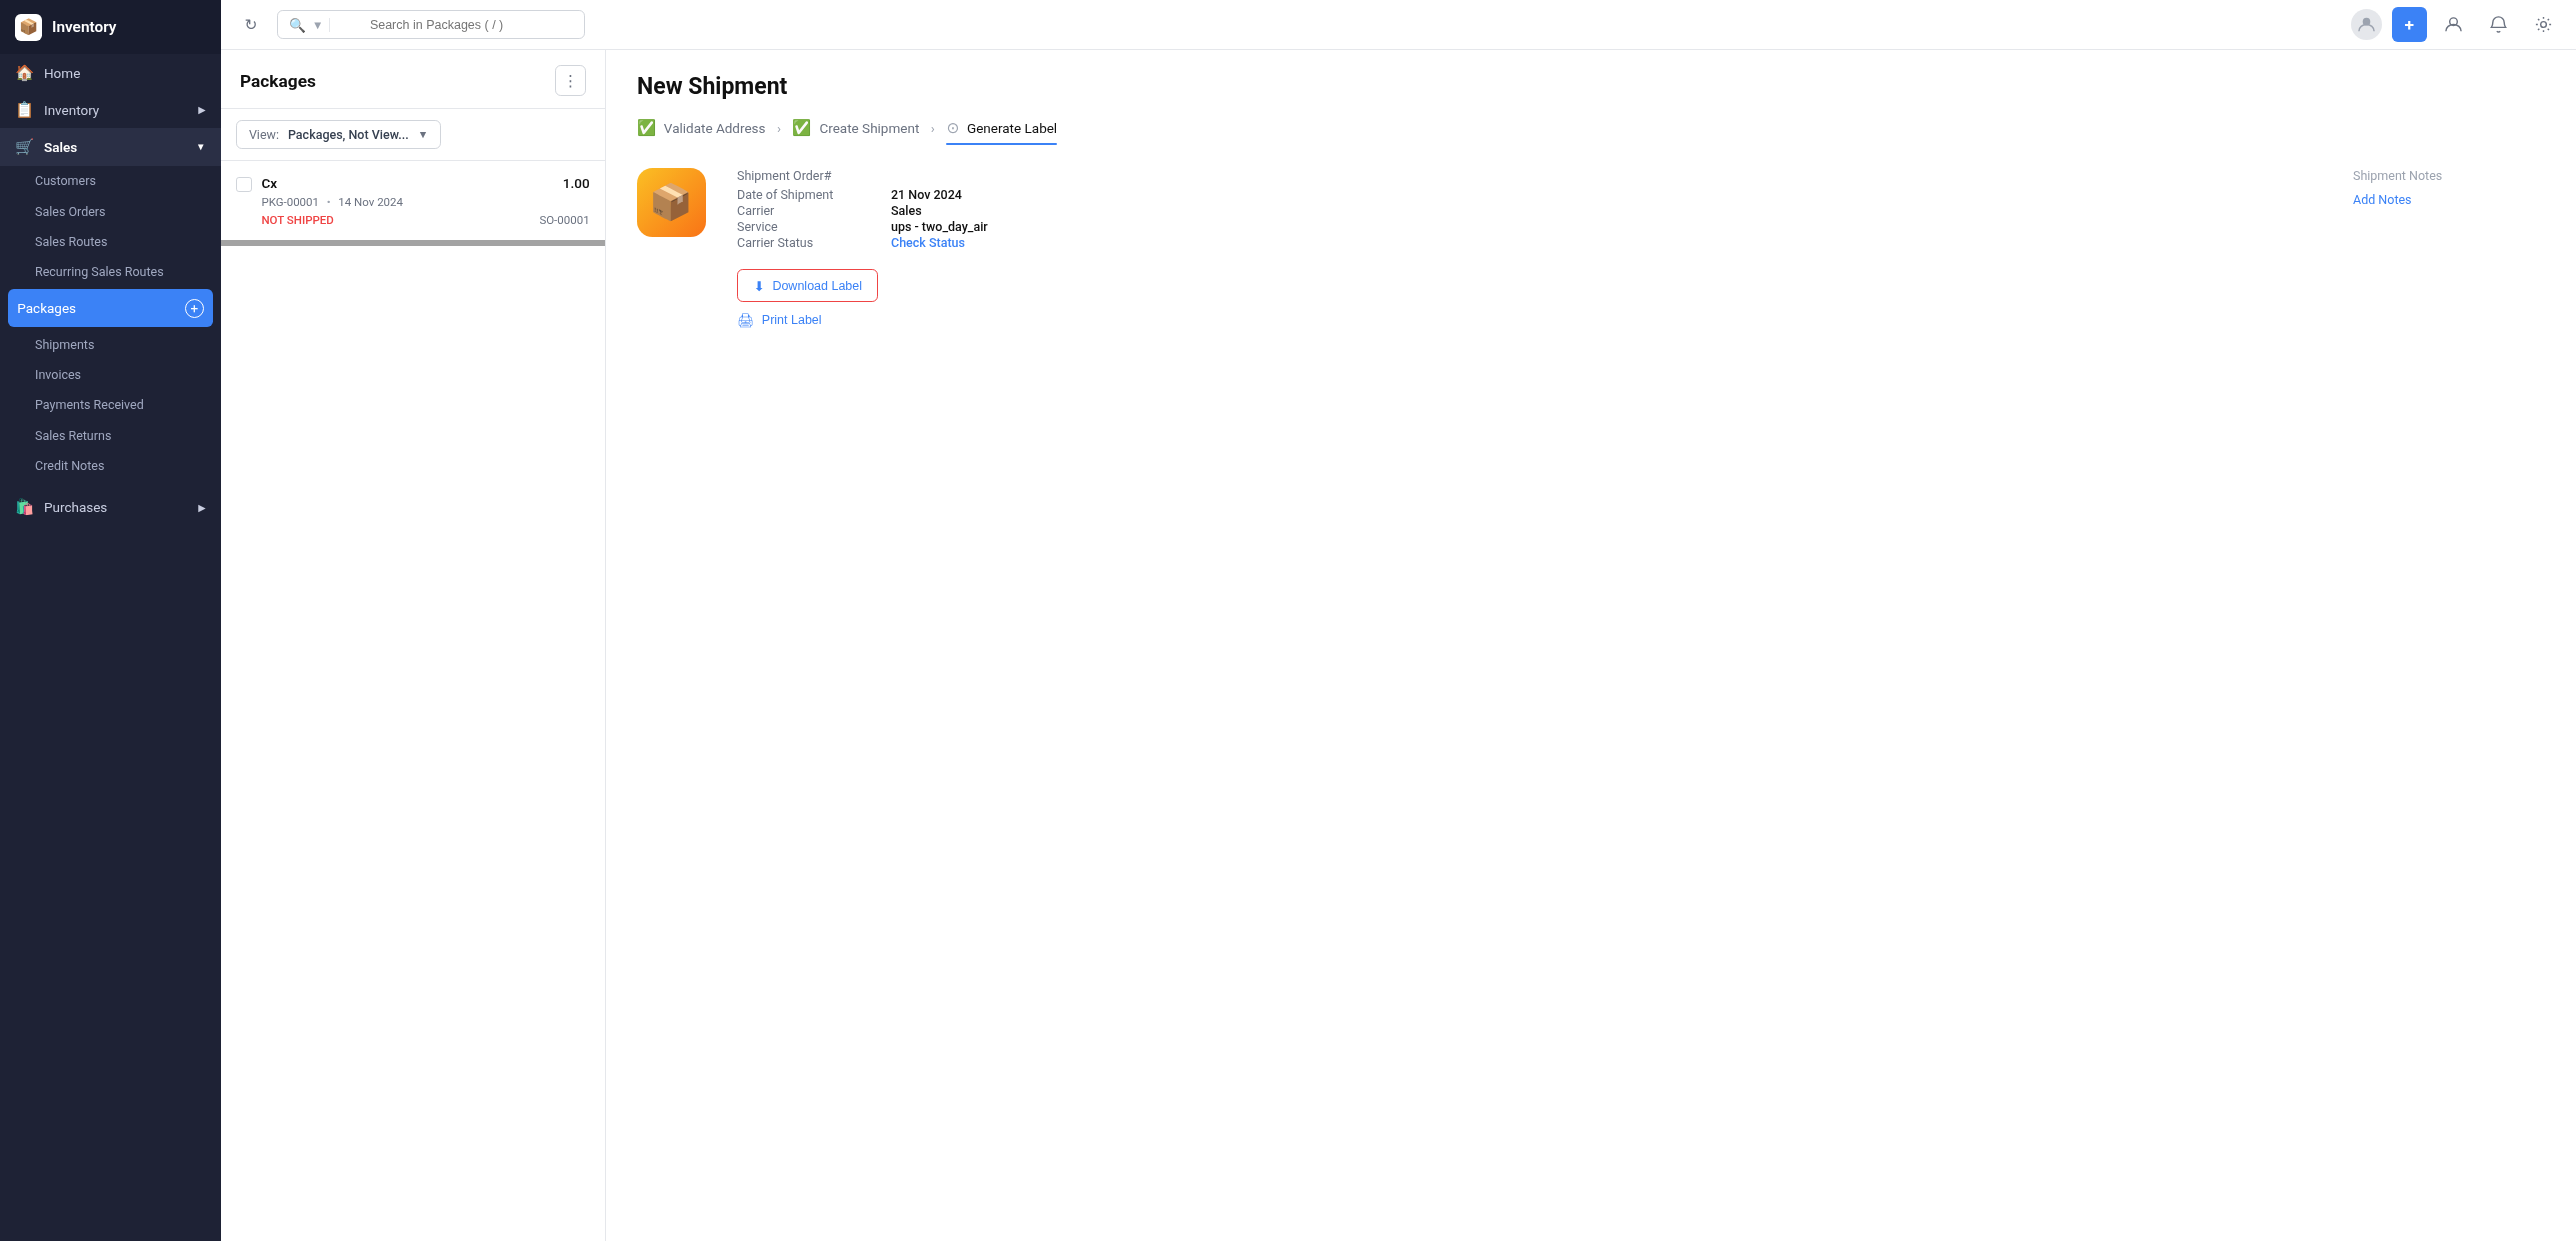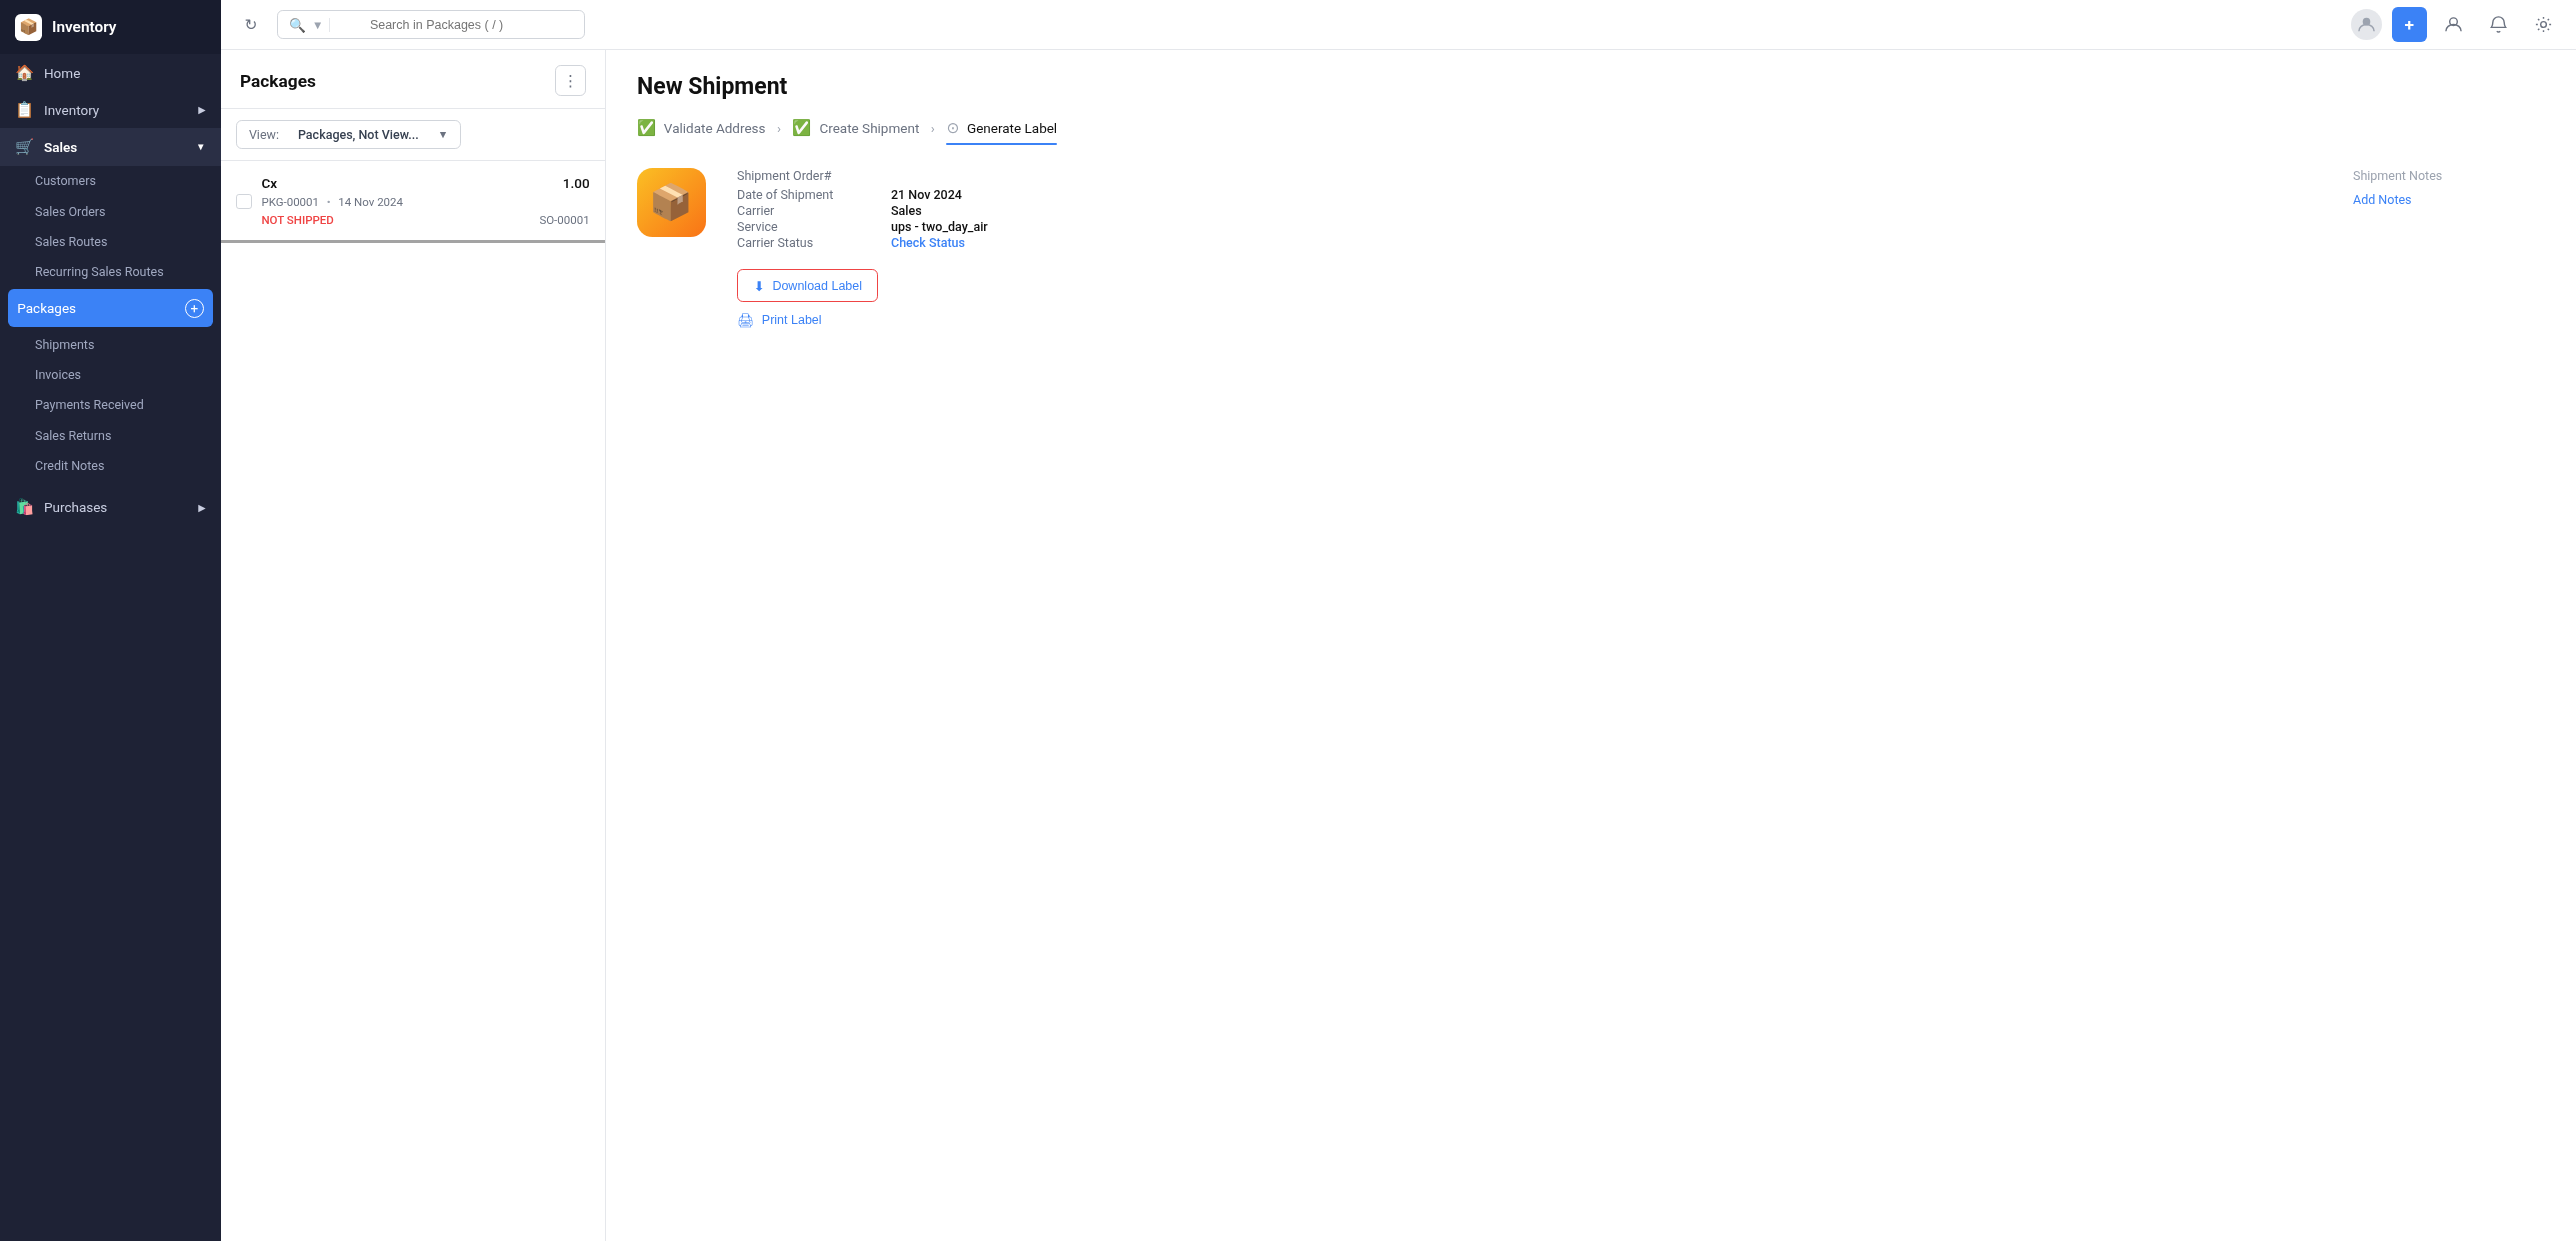--- a/index.html
+++ b/index.html
@@ -166,39 +166,39 @@
       color: #6b7280;
       font-size: 15.4px;
     }
     #packages-filter {
       padding: 11.5px 15.4px;
       border-bottom: 1px solid #e5e7eb;
     }
     .filter-dropdown {
       display: inline-flex;
       align-items: center;
-      gap: 19px;
+      gap: 9px;
       border: 1px solid #d1d5db;
       border-radius: 5.8px;
       padding: 5.8px 11.5px;
       font-size: 12.5px;
       color: #374151;
       cursor: pointer;
       background: #fff;
     }
     .filter-dropdown .filter-label { color: #6b7280; }
     .filter-dropdown .filter-value { font-weight: 500; }
     .filter-dropdown .chevron { color: #6b7280; font-size: 10.6px; }
 
     #packages-list { overflow-y: auto; flex: 1; }
     .package-item {
       padding: 13.5px 15.4px;
-      border-bottom: 3px solid #a3a3a3;
-      display: flex;
-      align-items: center;
+      border-bottom: 6px solid #a3a3a3;
+      display: flex;
+      align-items: flex-start;
       gap: 9.6px;
       cursor: pointer;
     }
     .package-item .pkg-checkbox {
       width: 15.4px; height: 15.4px;
       border: 1px solid #d1d5db;
       border-radius: 2.9px;
       margin-top: 1.9px;
       flex-shrink: 0;
     }

